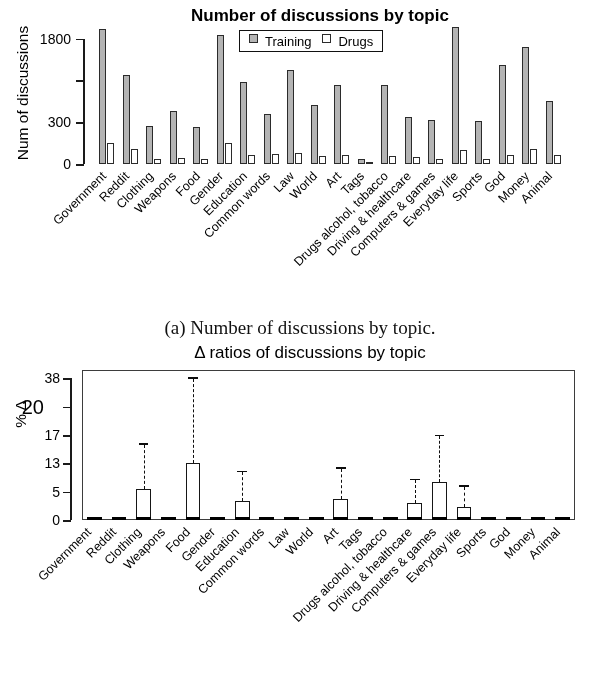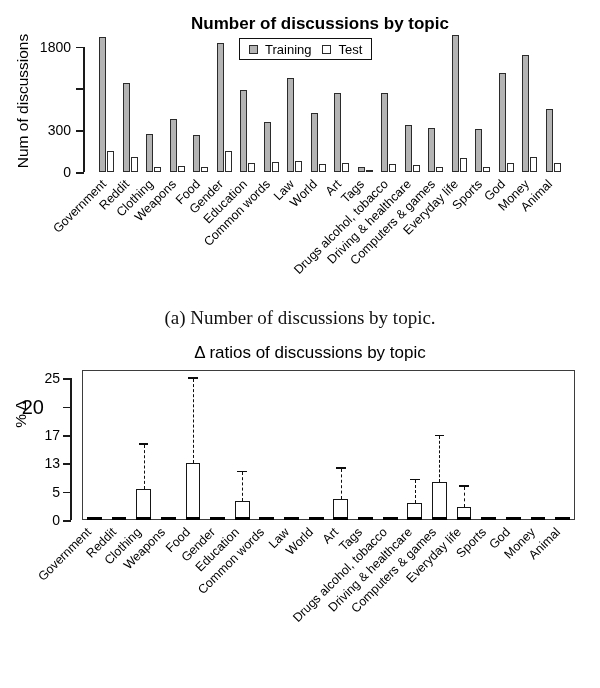--- a/index.html
+++ b/index.html
@@ -80,21 +80,21 @@
   .legend-box {
     position: absolute;
     box-sizing: border-box;
     border: 1.6px solid #111;
     background: #fff;
     display: flex;
     align-items: center;
     gap: 11px;
     padding: 0 9px;
   }
-  .legend-entry { display: flex; align-items: center; gap: 7px; }
+  .legend-entry { display: flex; align-items: flex-start; gap: 7px; }
   .legend-swatch {
     width: 9px; height: 9px;
     box-sizing: border-box;
     border: 1.4px solid #2b2b2b;
     display: inline-block;
   }
   .legend-swatch.training { background: #b4b4b4; }
   .legend-swatch.test { background: #ffffff; }
   .legend-text { font-family: "Liberation Sans", sans-serif; white-space: nowrap; }
 
@@ -128,28 +128,29 @@
   }
 
   
   .caption {
     position: absolute;
     width: 100%;
     text-align: center;
     font-family: "Liberation Serif", serif;
     white-space: nowrap;
     color: #111;
+    margin-top: 10px;
   }
 </style>
 </head>
 <body>
 
 <div class="figure-root">
 
-  <div class="panel" id="panelA" style="left:0; top:12px; width:544px; height:300px;">
+  <div class="panel" id="panelA" style="left:0; top:4px; width:544px; height:300px;">
 
     <div class="chart-title" style="left:60px; top:2px; width:520px; font-size:17px;">Number of discussions by topic</div>
 
     <div class="ylab" style="left:-60px; top:80px; width:165px; font-size:15.5px;">Num of discussions</div>
 
     <div id="panelA-yaxis">
         <div class="yaxis-line" style="left:83px; top:34.705882352941174px; height:125.29411764705883px;"></div>
         <div class="ytick-mark" style="left:76px; top:160px; width:8px;"></div>
         <div class="ytick-label" style="left:27px; top:160px; width:44px; font-size:14px;">0</div>
         <div class="ytick-mark" style="left:76px; top:118.23529411764706px; width:8px;"></div>
@@ -223,21 +224,21 @@
         <div class="xtick-label" style="left:385.25px; top:168px; width:170px; font-size:12.5px;">Animal</div>
       </div>
 
     <div class="legend-box" style="left:239px; top:26px; height:22px;">
       <span class="legend-entry">
         <span class="legend-swatch training"></span>
         <span class="legend-text" style="font-size:13px;">Training</span>
       </span>
       <span class="legend-entry">
         <span class="legend-swatch test"></span>
-        <span class="legend-text" style="font-size:13px;">Test</span>
+        <span class="legend-text" style="font-size:13px;">Drugs</span>
       </span>
     </div>
   </div>
 
   <div class="caption" style="top:307px; font-size:19px;">(a) Number of discussions by topic.</div>
 
   <div class="panel" id="panelB" style="left:0; top:340px; width:566px; height:310px;">
 
     <div class="chart-title plain" style="left:50px; top:3px; width:520px; font-size:17px;">Δ ratios of discussions by topic</div>
 
@@ -249,21 +250,21 @@
         <div class="ytick-label" style="left:20px; top:180px; width:40px; font-size:14px;">0</div>
         <div class="ytick-mark" style="left:63px; top:151.69811320754718px; width:8px;"></div>
         <div class="ytick-label" style="left:20px; top:151.69811320754718px; width:40px; font-size:14px;">5</div>
         <div class="ytick-mark" style="left:63px; top:123.39622641509433px; width:8px;"></div>
         <div class="ytick-label" style="left:20px; top:123.39622641509433px; width:40px; font-size:14px;">13</div>
         <div class="ytick-mark" style="left:63px; top:95.09433962264151px; width:8px;"></div>
         <div class="ytick-label" style="left:20px; top:95.09433962264151px; width:40px; font-size:14px;">17</div>
         <div class="ytick-mark" style="left:63px; top:66.79245283018867px; width:8px;"></div>
         <div class="ytick-label" style="left:4px; top:66.79245283018867px; width:40px; font-size:20px;">20</div>
         <div class="ytick-mark" style="left:63px; top:38.490566037735846px; width:8px;"></div>
-        <div class="ytick-label" style="left:20px; top:38.490566037735846px; width:40px; font-size:14px;">25</div>
+        <div class="ytick-label" style="left:20px; top:38.490566037735846px; width:40px; font-size:14px;">38</div>
       </div>
 
     <div class="box-frame" style="left:82px; top:30px; width:493px; height:150px;"></div>
     <div id="panelB-plot" class="plot-area" style="left:82px; top:30px; width:493px; height:150px;">
         <div class="bx-median" style="left:4.93px; bottom:0px; width:14.79px;"></div>
         <div class="bx-median" style="left:29.579999999999995px; bottom:0px; width:14.79px;"></div>
         <div class="bx-box" style="left:54.230000000000004px; bottom:0px; width:14.79px; height:31.132075471698116px;" title="Clothing  q3=5.5"></div>
         <div class="bx-median" style="left:54.230000000000004px; bottom:0px; width:14.79px;"></div>
         <div class="bx-whisker-line" style="left:61.625px; bottom:31.132075471698116px; height:44.15094339622641px;"></div>
         <div class="bx-cap" style="left:56.7443px; bottom:75.28301886792453px; width:9.7614px;"></div>

